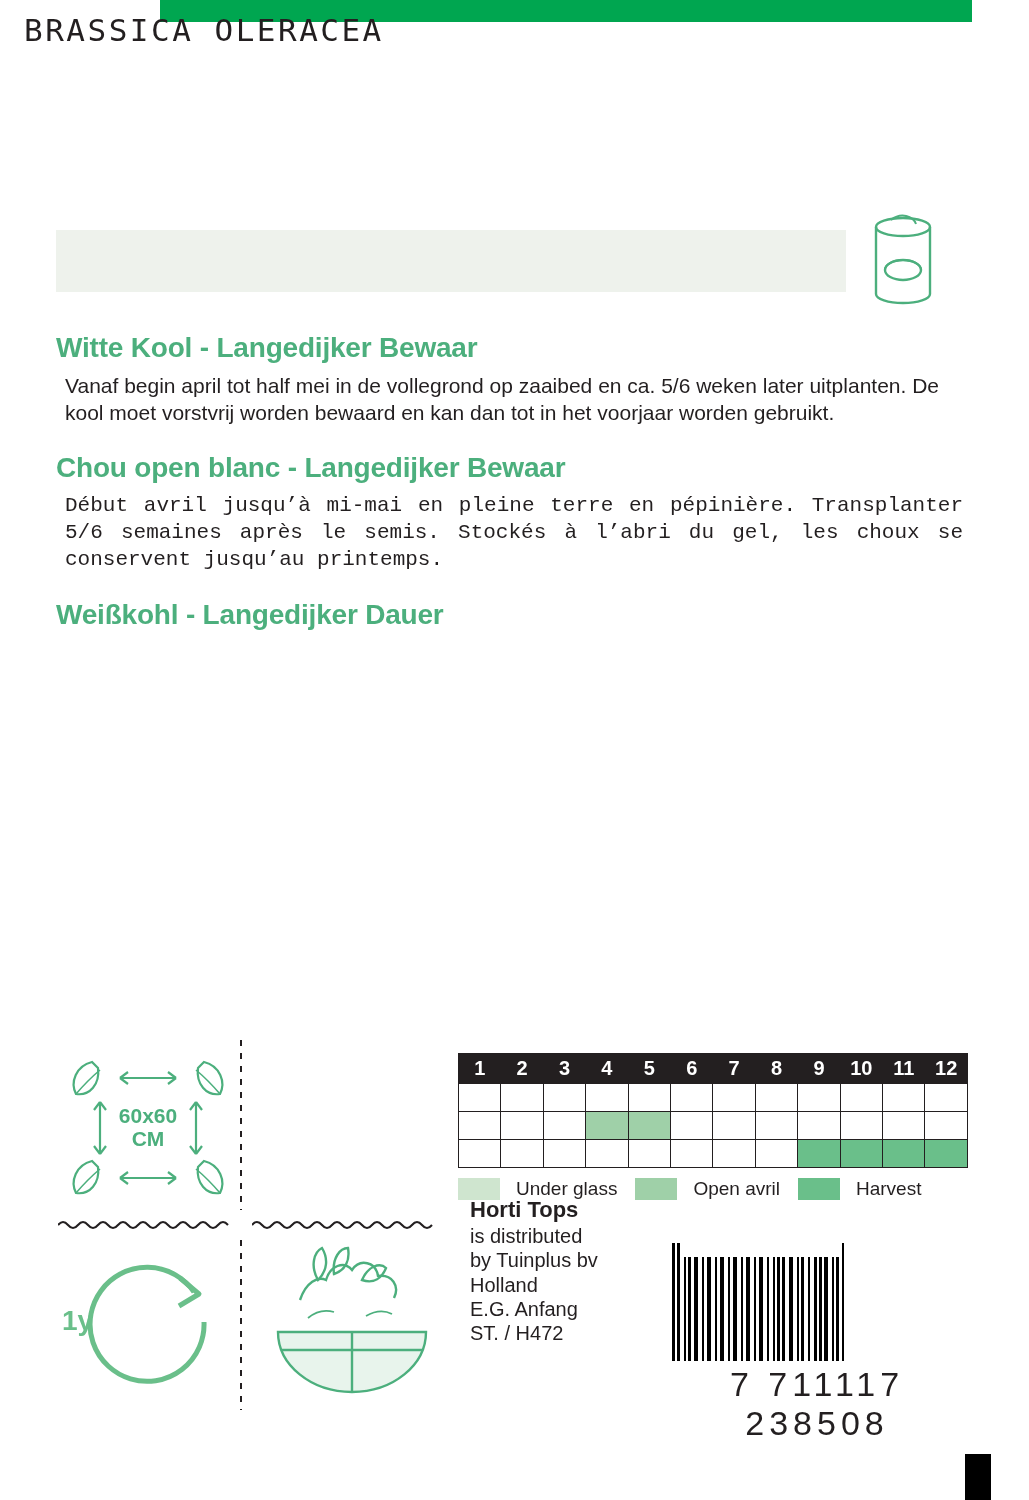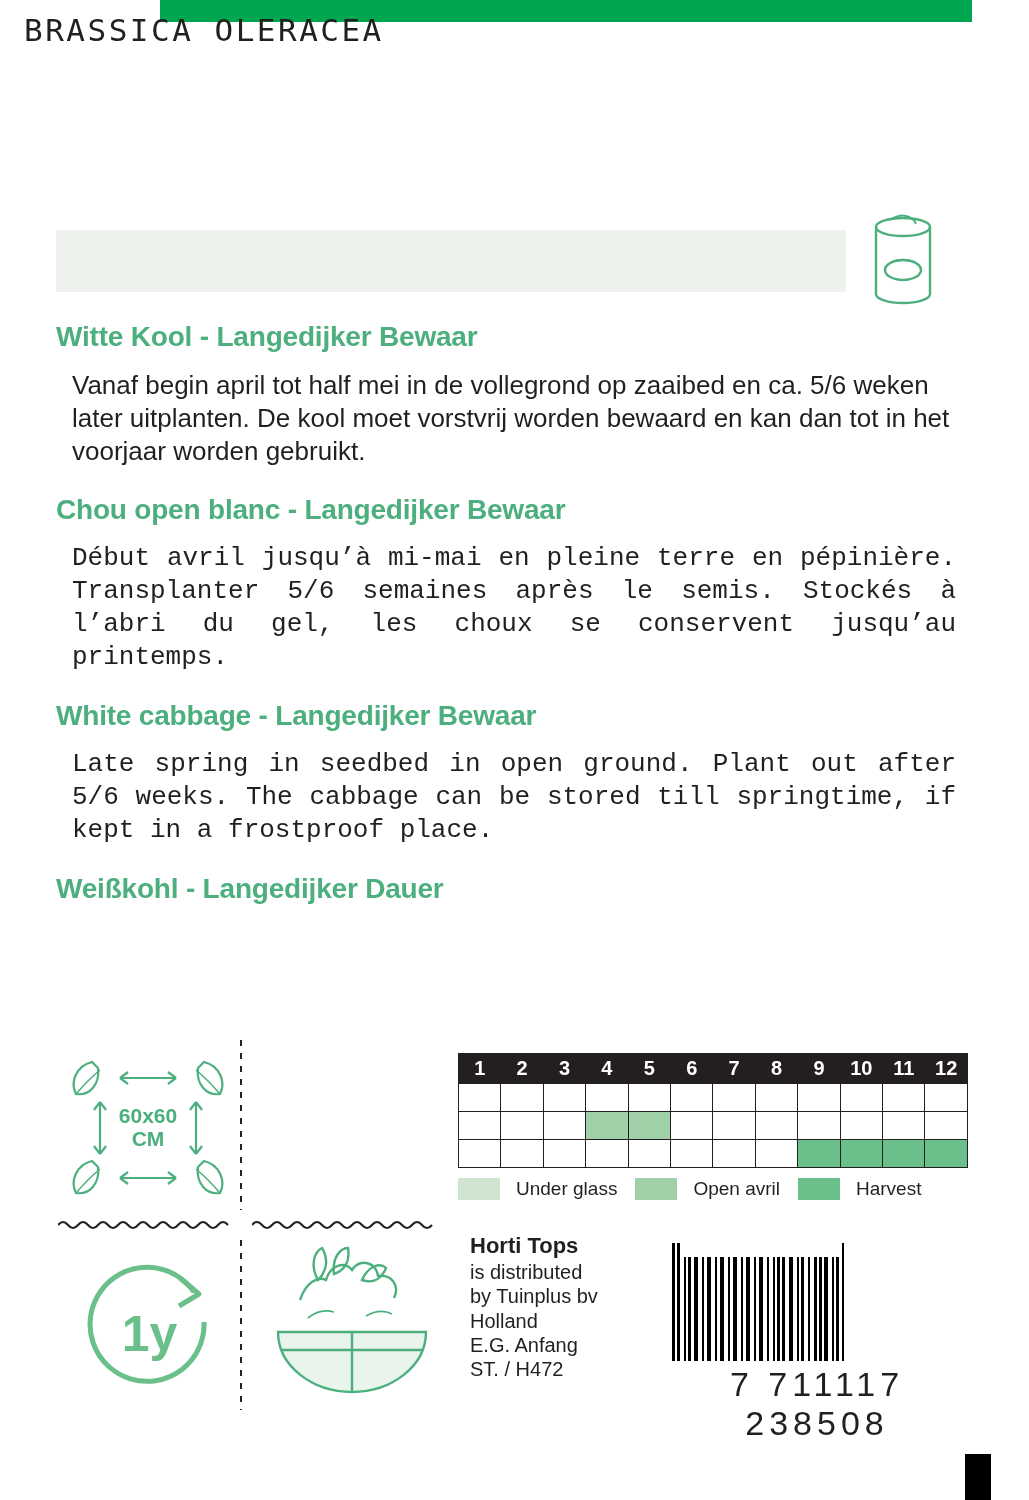--- a/index.html
+++ b/index.html
@@ -49,29 +49,29 @@
   .can-icon {
     position: absolute;
     left: 855px; top: 210px;
     width: 96px; height: 102px;
   }
 
   
   .content { position: absolute; left: 56px; top: 320px; width: 916px; }
   .block { margin-bottom: 26px; }
   .block h2 {
-    margin: 1px 0 4px 0;
+    margin: 12px 0 4px 0;
     font-size: 28px;
     color: #4caf7d;
     font-weight: bold;
     letter-spacing: -0.2px;
   }
   .block p {
-    margin: 16px;
-    font-size: 26px;
+    margin: 9px;
+    font-size: 21px;
     line-height: 1.27;
     color: #231f20;
   }
   .block.justify p { text-align: justify; font-family: Liberation Mono, monospace; }
 
   
   .v-divider {
     position: absolute;
     left: 240px; top: 1040px;
     width: 2px; height: 170px;
@@ -91,21 +91,21 @@
   .spacing-label {
     position: absolute; left: 58px; top: 1105px; width: 180px;
     text-align: center; font-size: 21px; font-weight: bold; color: #4caf7d;
     line-height: 1.08;
   }
 
   
   .life-icon { position: absolute; left: 62px; top: 1248px; width: 175px; height: 160px; }
   .life-label {
     position: absolute; left: 62px; top: 1305px; width: 175px;
-    text-align: center; font-size: 50px; font-weight: bold; color: #6abf8a;
+    text-align: left; font-size: 28px; font-weight: bold; color: #6abf8a;
   }
 
   
   .bowl-icon { position: absolute; left: 262px; top: 1240px; width: 180px; height: 170px; }
 
   
   .calendar { position: absolute; left: 458px; top: 1053px; width: 510px; }
   table.cal { border-collapse: collapse; width: 510px; table-layout: fixed; }
   table.cal td {
     border: 1px solid #231f20;
@@ -127,21 +127,21 @@
 
   .legend {
     position: absolute; left: 458px; top: 1178px; width: 510px;
     display: flex; align-items: center; font-size: 19px;
   }
   .legend .sw { width: 42px; height: 22px; display: inline-block; }
   .legend .lbl { margin: 0 18px 0 16px; }
 
   
   .dist {
-    position: absolute; left: 470px; top: 1233px; width: 190px;
+    position: absolute; left: 470px; top: 1197px; width: 190px;
     font-size: 20px; line-height: 1.22; color: #231f20;
   }
   .dist .brand { font-weight: bold; font-size: 22px; }
 
   
   .barcode { position: absolute; left: 672px; top: 1243px; width: 290px; }
   .bars { height: 118px; display: flex; align-items: flex-end; }
   .bars i { display: block; background: #000; height: 100%; }
   .bc-num {
     margin-top: 4px;
@@ -172,24 +172,20 @@
 </div>
 
 <div class="content">
   <div class="block">
     <h2>Witte Kool - Langedijker Bewaar</h2>
     <p>Vanaf begin april tot half mei in de vollegrond op zaaibed en ca. 5/6 weken later uitplanten. De kool moet vorstvrij worden bewaard en kan dan tot in het voorjaar worden gebruikt.</p>
   </div>
   <div class="block justify">
     <h2>Chou open blanc - Langedijker Bewaar</h2>
     <p>Début avril jusqu’à mi-mai en pleine terre en pépinière. Transplanter 5/6 semaines après le semis. Stockés à l’abri du gel, les choux se conservent jusqu’au printemps.</p>
-  </div>
-  <div class="block justify">
-    <h2>White cabbage - Langedijker Bewaar</h2>
-    <p>Late spring in seedbed in open ground. Plant out after 5/6 weeks. The cabbage can be stored till springtime, if kept in a frostproof place.</p>
   </div>
   <div class="block">
     <h2>Weißkohl - Langedijker Dauer</h2>
   </div>
 </div>
 
 <div class="v-divider">
   <svg width="2" height="170">
       <path d="M1 0 V170" stroke="#231f20" stroke-width="2" stroke-dasharray="6 7"></path>
     </svg>

